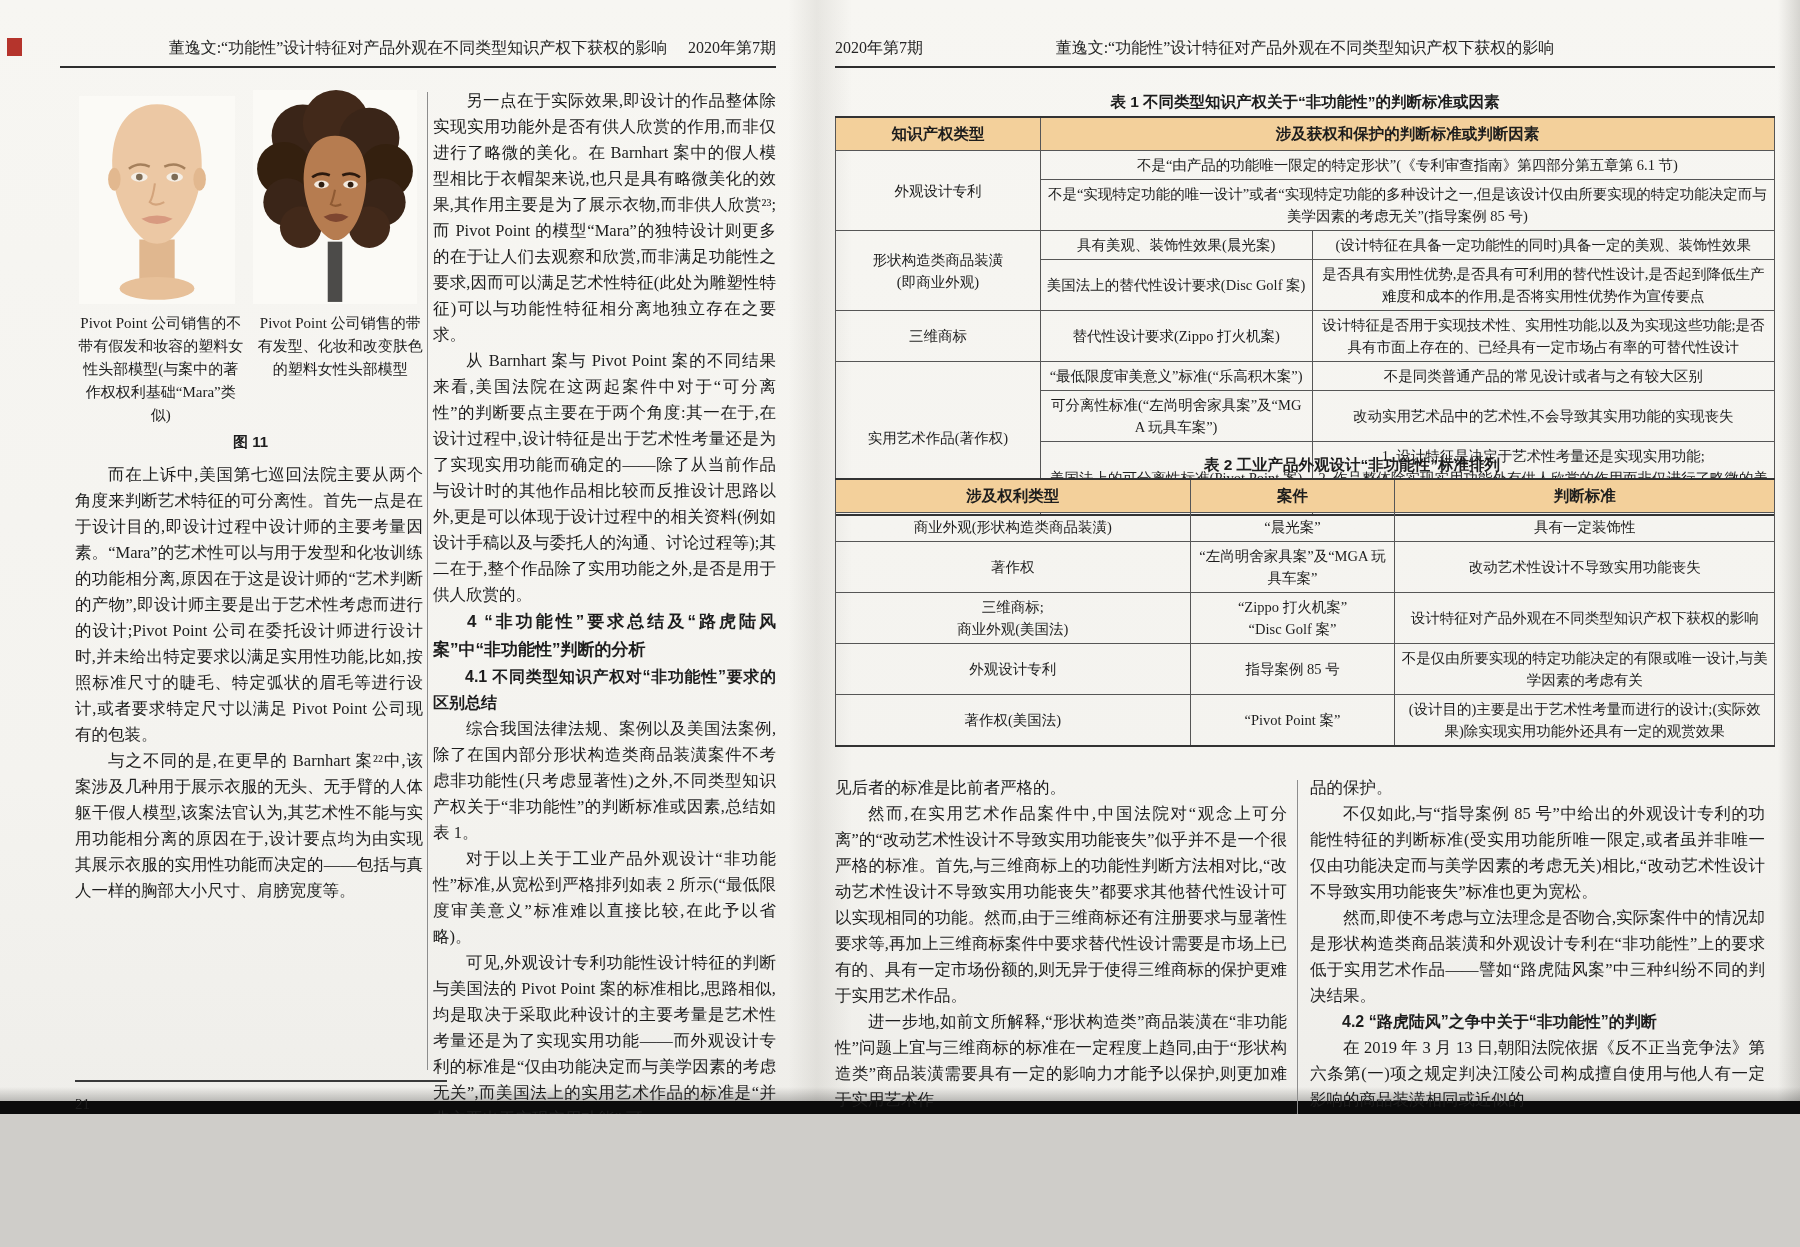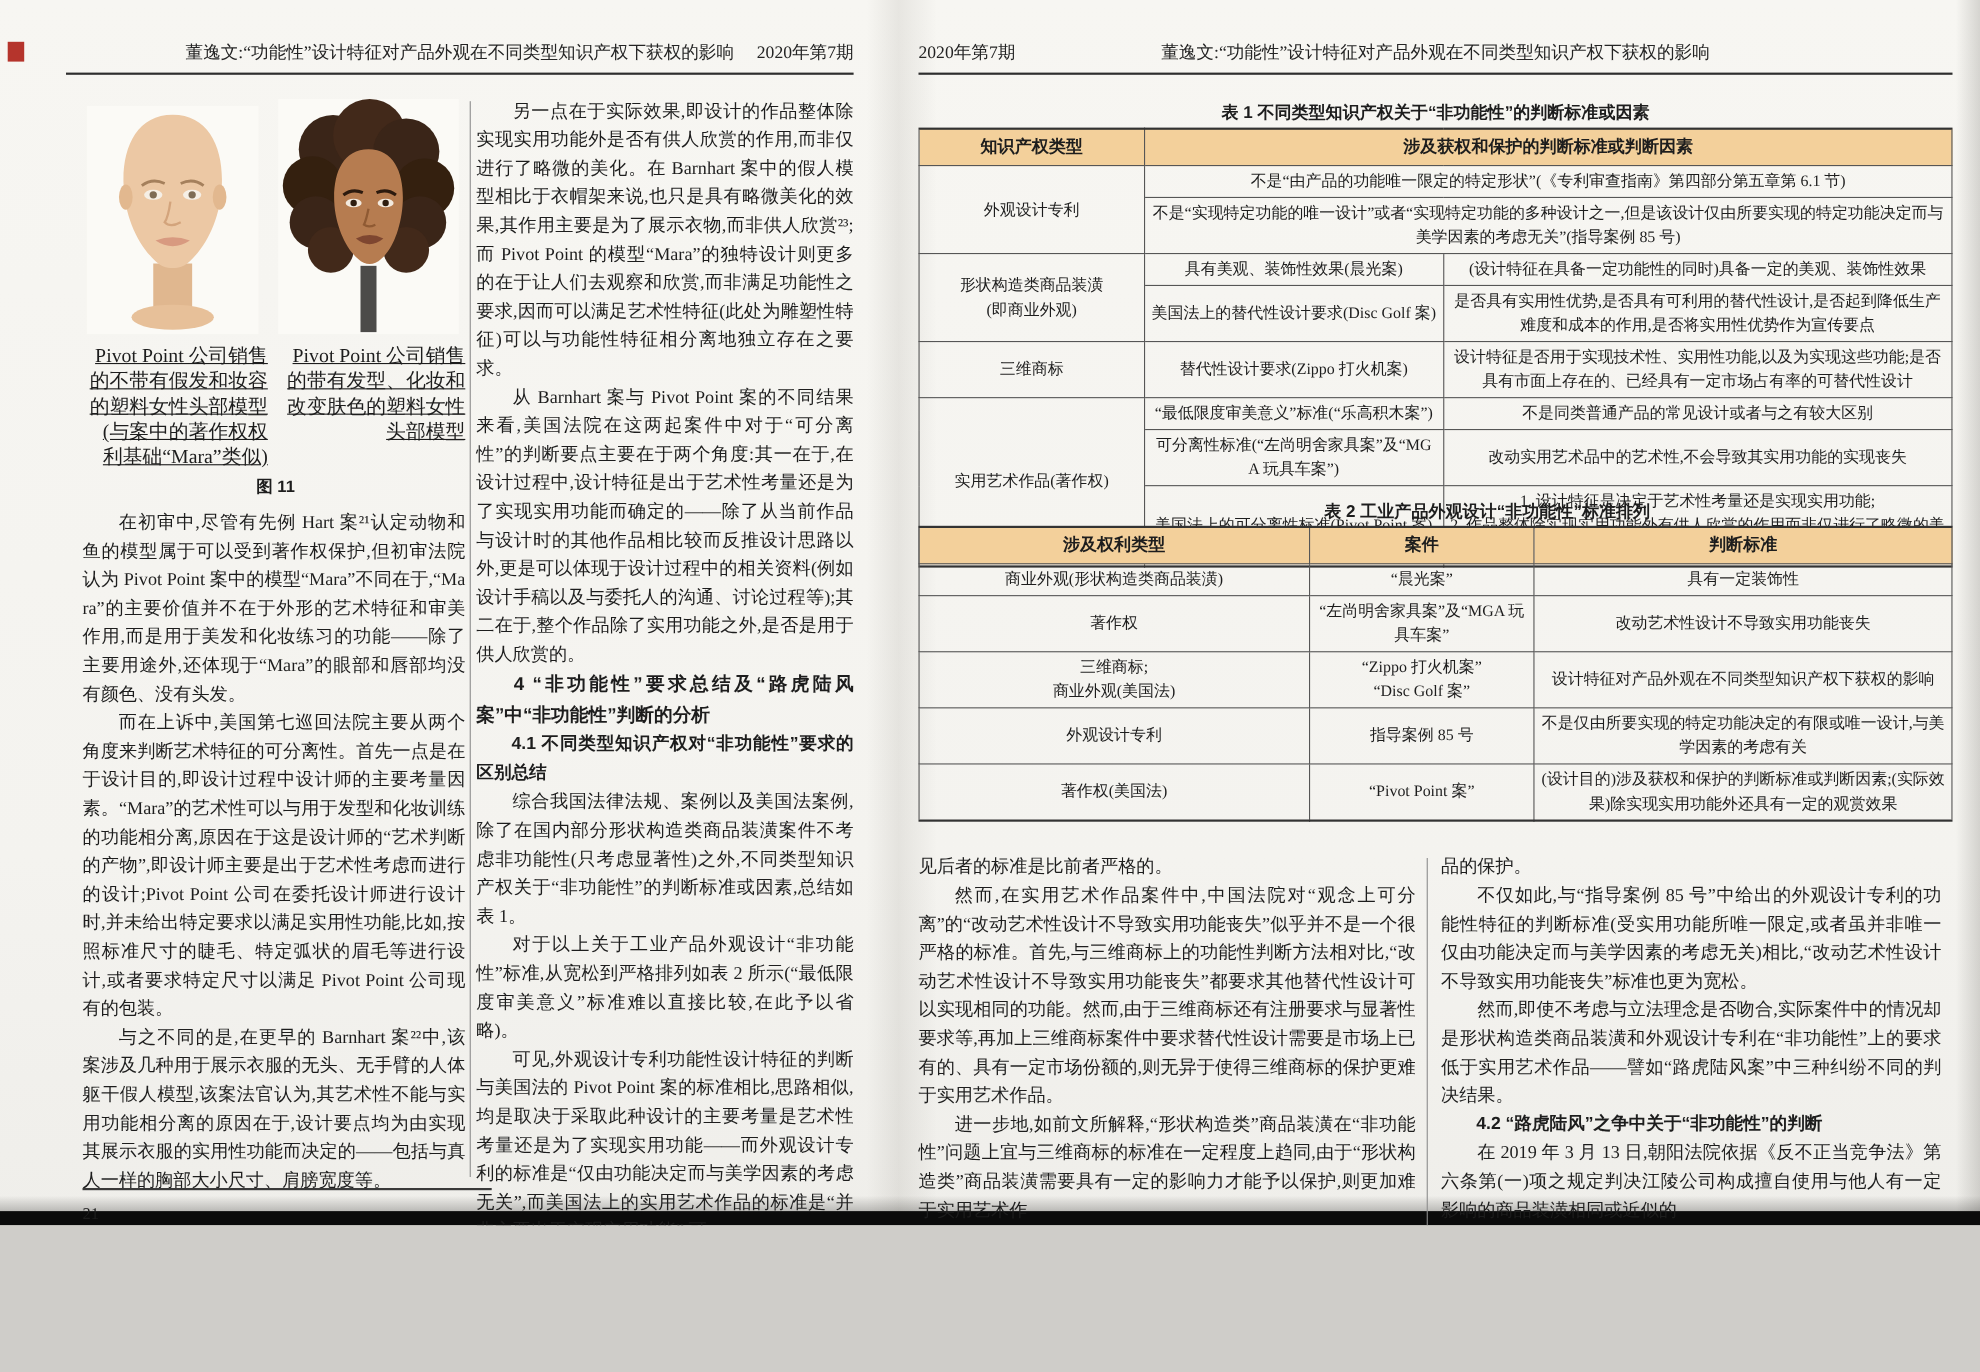--- a/index.html
+++ b/index.html
@@ -37,21 +37,21 @@
   #l-divider{left:427px;top:92px;height:978px;}
   #r-divider{left:1297px;top:780px;height:356px;}
 
   .h-sec{font-family:"Liberation Sans",sans-serif;font-weight:bold;font-size:17px;line-height:28px;margin:9px 0 4px;text-indent:0;}
   .h-sub{font-family:"Liberation Sans",sans-serif;font-weight:bold;font-size:16px;line-height:26px;margin:1px 0 2px;text-indent:0;}
 
   
   #figure-11{position:absolute;left:78px;top:90px;width:345px;}
   .fig-imgs{display:flex;gap:16px;align-items:flex-end;}
   .fig-captions{display:flex;gap:14px;margin-top:8px;}
-  .fig-cap{width:166px;font-size:18px;line-height:23px;text-align:right;word-break:break-all;text-decoration:underline;}
+  .fig-cap{width:166px;font-size:15px;line-height:23px;text-align:center;word-break:break-all;}
   .fig-label{text-align:center;font-family:"Liberation Sans",sans-serif;font-weight:bold;font-size:15px;margin-top:6px;}
 
   
   #fn-rule{position:absolute;left:75px;top:1080px;width:372px;height:2px;background:#3a3a3a;}
   #footnotes{position:absolute;left:75px;top:1092px;width:706px;font-size:15px;line-height:24px;}
   .fn{display:flex;flex-direction:column;}
   .fn-num{flex:0 0 30px;}
   .fn-text{flex:1;text-align:justify;word-break:break-all;}
 
   .pageno{position:absolute;font-size:22px;color:#1a1a1a;}
@@ -131,21 +131,20 @@
       </svg>
     </div>
     <div class="fig-captions">
       <div class="fig-cap">Pivot Point 公司销售的不带有假发和妆容的塑料女性头部模型(与案中的著作权权利基础“Mara”类似)</div>
       <div class="fig-cap">Pivot Point 公司销售的带有发型、化妆和改变肤色的塑料女性头部模型</div>
     </div>
     <div class="fig-label">图 11</div>
   </div>
 
   <div class="col" id="l-col1">
-    <p>在初审中,尽管有先例 Hart 案²¹认定动物和鱼的模型属于可以受到著作权保护,但初审法院认为 Pivot Point 案中的模型“Mara”不同在于,“Mara”的主要价值并不在于外形的艺术特征和审美作用,而是用于美发和化妆练习的功能——除了主要用途外,还体现于“Mara”的眼部和唇部均没有颜色、没有头发。</p>
     <p>而在上诉中,美国第七巡回法院主要从两个角度来判断艺术特征的可分离性。首先一点是在于设计目的,即设计过程中设计师的主要考量因素。“Mara”的艺术性可以与用于发型和化妆训练的功能相分离,原因在于这是设计师的“艺术判断的产物”,即设计师主要是出于艺术性考虑而进行的设计;Pivot Point 公司在委托设计师进行设计时,并未给出特定要求以满足实用性功能,比如,按照标准尺寸的睫毛、特定弧状的眉毛等进行设计,或者要求特定尺寸以满足 Pivot Point 公司现有的包装。</p>
     <p>与之不同的是,在更早的 Barnhart 案²²中,该案涉及几种用于展示衣服的无头、无手臂的人体躯干假人模型,该案法官认为,其艺术性不能与实用功能相分离的原因在于,设计要点均为由实现其展示衣服的实用性功能而决定的——包括与真人一样的胸部大小尺寸、肩膀宽度等。</p>
   </div>
 
   <div class="col-divider" id="l-divider"></div>
 
   <div class="col" id="l-col2">
     <p>另一点在于实际效果,即设计的作品整体除实现实用功能外是否有供人欣赏的作用,而非仅进行了略微的美化。在 Barnhart 案中的假人模型相比于衣帽架来说,也只是具有略微美化的效果,其作用主要是为了展示衣物,而非供人欣赏²³;而 Pivot Point 的模型“Mara”的独特设计则更多的在于让人们去观察和欣赏,而非满足功能性之要求,因而可以满足艺术性特征(此处为雕塑性特征)可以与功能性特征相分离地独立存在之要求。</p>
     <p>从 Barnhart 案与 Pivot Point 案的不同结果来看,美国法院在这两起案件中对于“可分离性”的判断要点主要在于两个角度:其一在于,在设计过程中,设计特征是出于艺术性考量还是为了实现实用功能而确定的——除了从当前作品与设计时的其他作品相比较而反推设计思路以外,更是可以体现于设计过程中的相关资料(例如设计手稿以及与委托人的沟通、讨论过程等);其二在于,整个作品除了实用功能之外,是否是用于供人欣赏的。</p>
     <p class="h-sec">4 “非功能性”要求总结及“路虎陆风案”中“非功能性”判断的分析</p>
@@ -261,21 +260,21 @@
       <td>设计特征对产品外观在不同类型知识产权下获权的影响</td>
     </tr>
     <tr>
       <td>外观设计专利</td>
       <td>指导案例 85 号</td>
       <td>不是仅由所要实现的特定功能决定的有限或唯一设计,与美学因素的考虑有关</td>
     </tr>
     <tr>
       <td>著作权(美国法)</td>
       <td>“Pivot Point 案”</td>
-      <td>(设计目的)涉及获权和保护的判断标准或判断因素;(实际效果)除实现实用功能外还具有一定的观赏效果</td>
+      <td>(设计目的)主要是出于艺术性考量而进行的设计;(实际效果)除实现实用功能外还具有一定的观赏效果</td>
     </tr>
   </tbody>
     </table>
 
   <div class="col" id="r-col1">
     <p class="noindent">见后者的标准是比前者严格的。</p>
     <p>然而,在实用艺术作品案件中,中国法院对“观念上可分离”的“改动艺术性设计不导致实用功能丧失”似乎并不是一个很严格的标准。首先,与三维商标上的功能性判断方法相对比,“改动艺术性设计不导致实用功能丧失”都要求其他替代性设计可以实现相同的功能。然而,由于三维商标还有注册要求与显著性要求等,再加上三维商标案件中要求替代性设计需要是市场上已有的、具有一定市场份额的,则无异于使得三维商标的保护更难于实用艺术作品。</p>
     <p>进一步地,如前文所解释,“形状构造类”商品装潢在“非功能性”问题上宜与三维商标的标准在一定程度上趋同,由于“形状构造类”商品装潢需要具有一定的影响力才能予以保护,则更加难于实用艺术作</p>
   </div>
 

